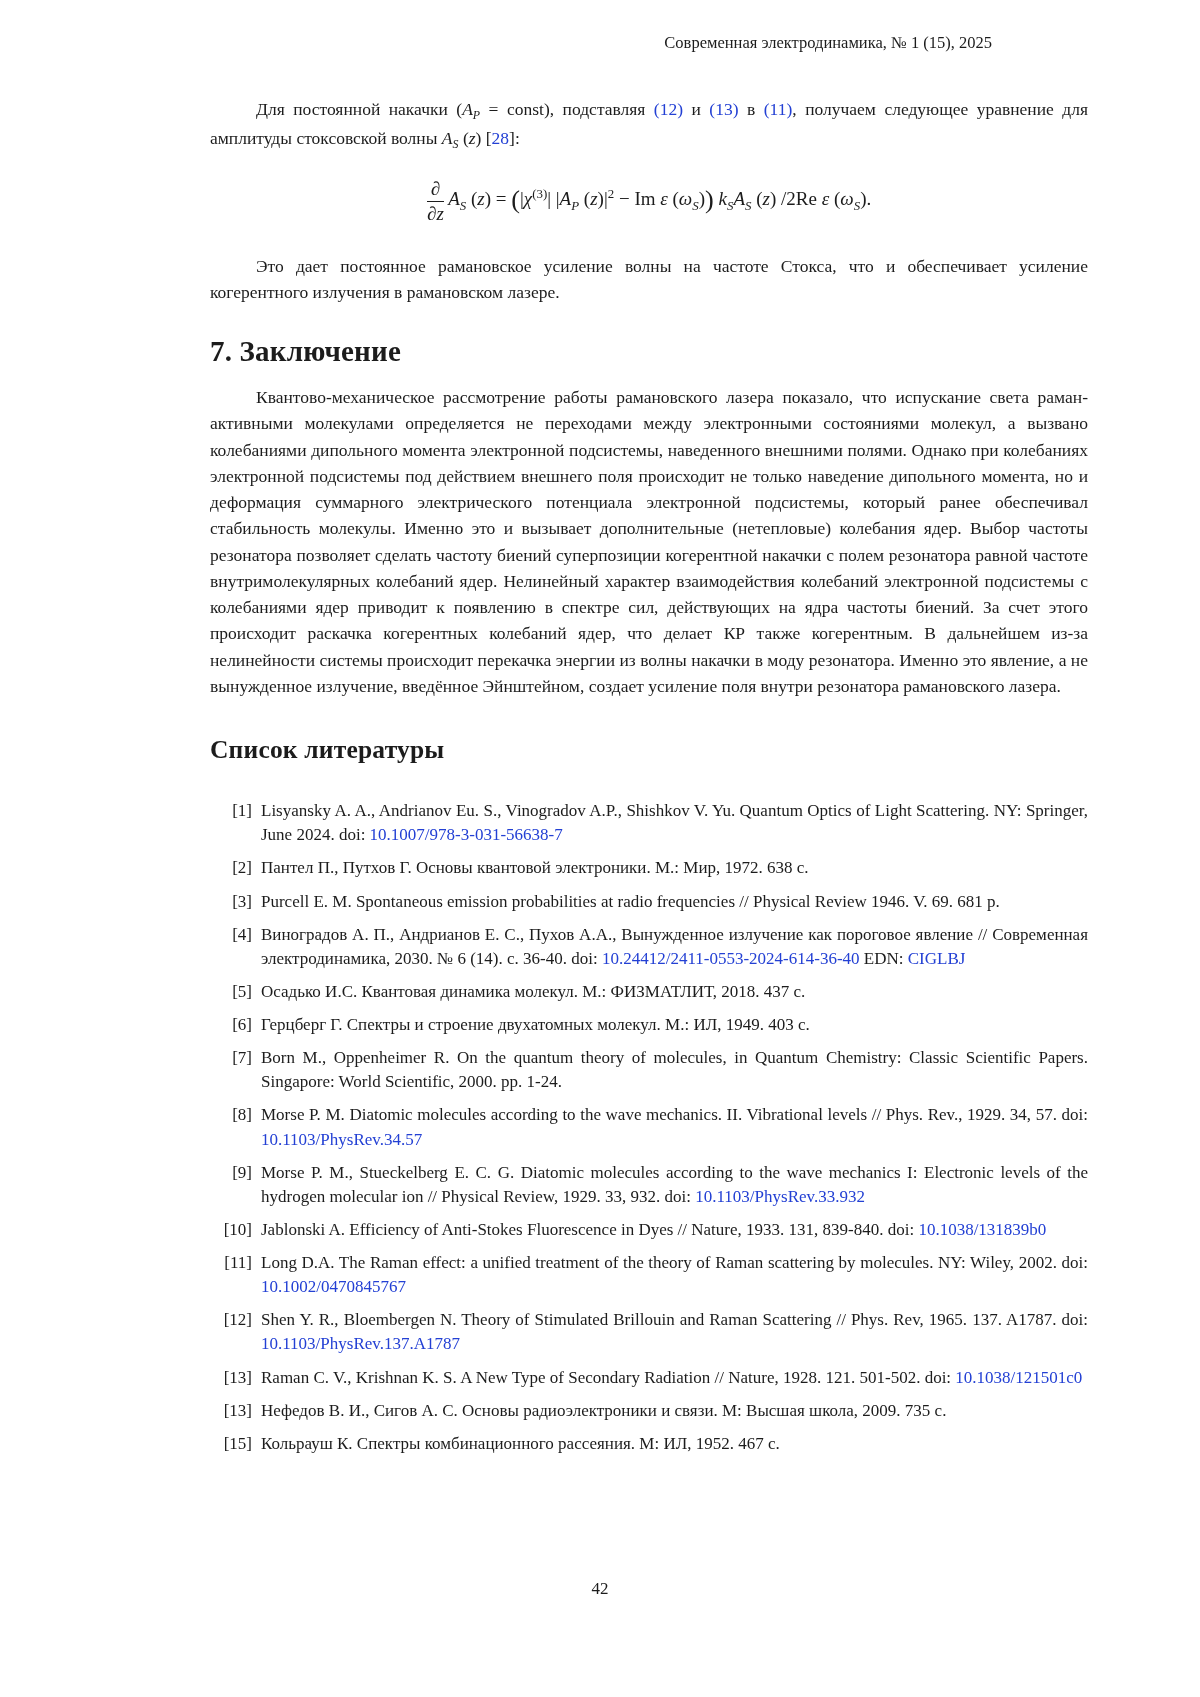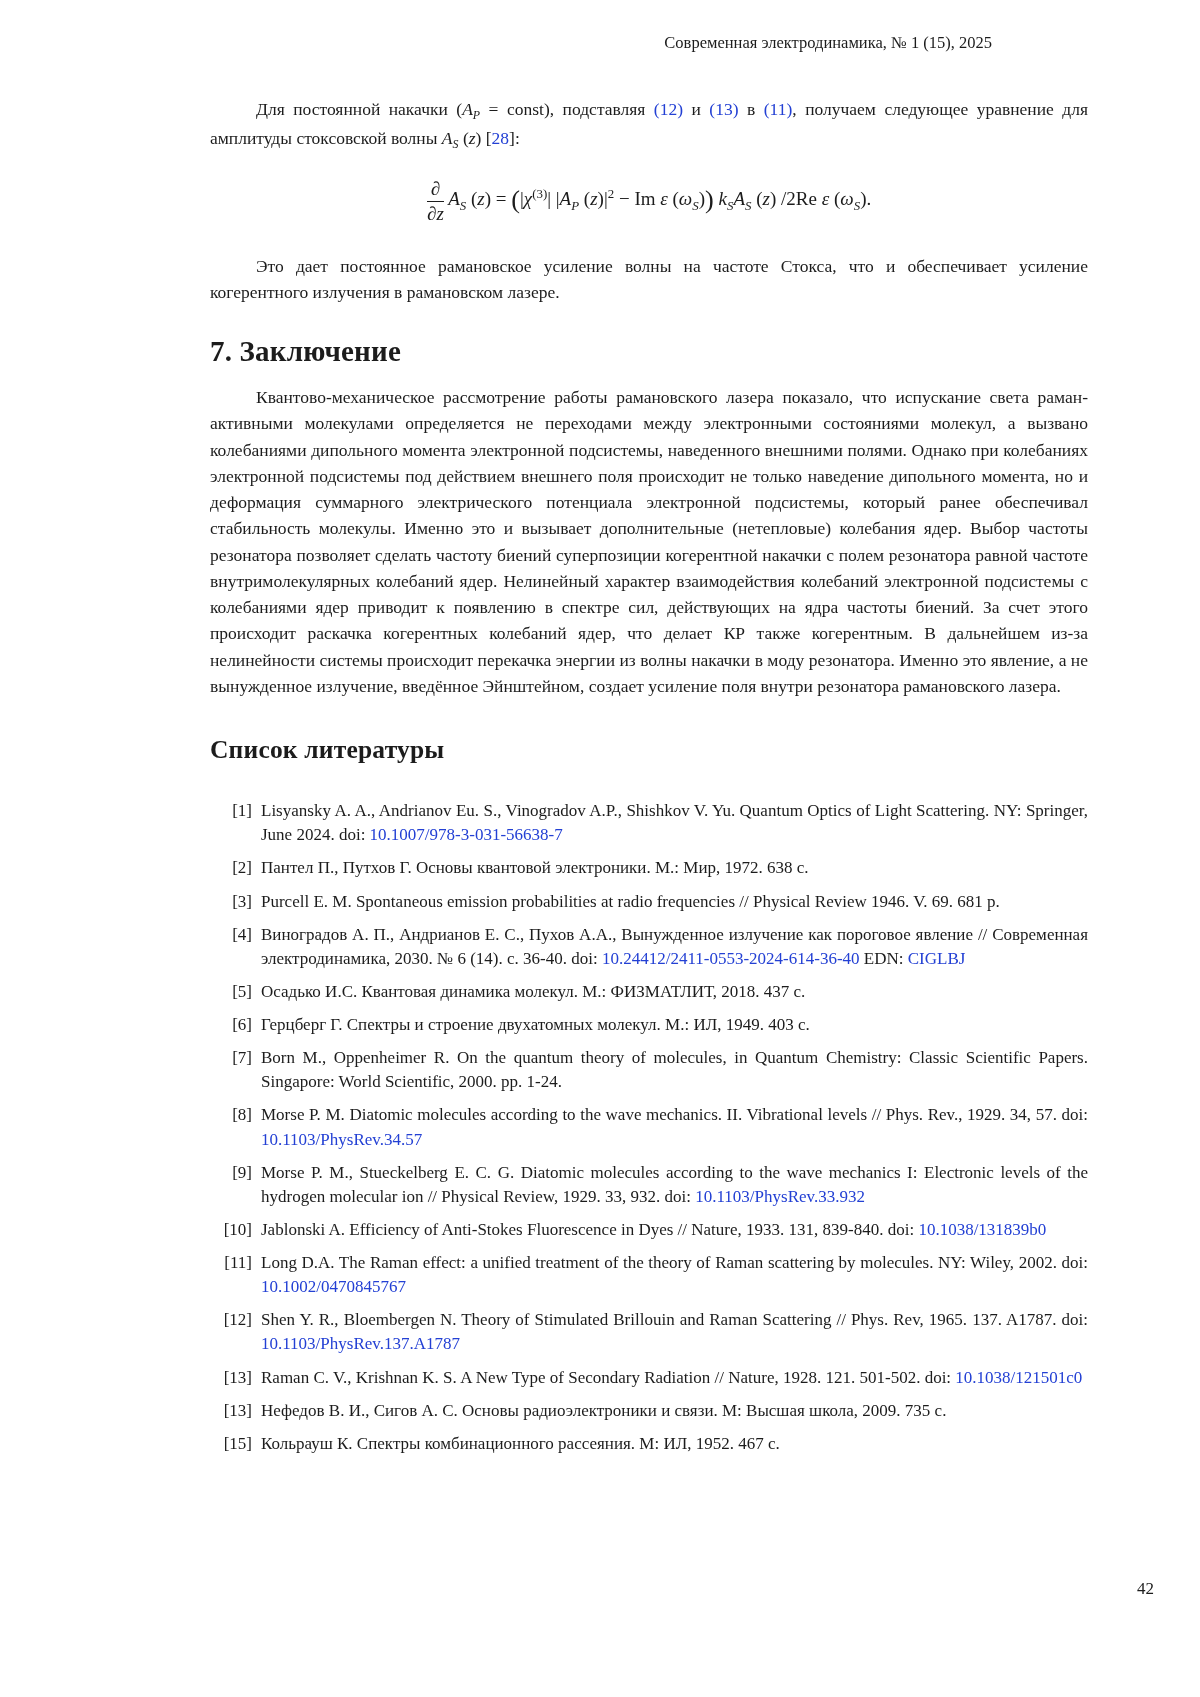--- a/index.html
+++ b/index.html
@@ -40,21 +40,21 @@
   }
   .frac .num{display:block;border-bottom:1px solid currentColor;padding:0 4px 1px 4px;}
   .frac .den{display:block;padding-top:1px;}
   .lnk{color:var(--link,#2340d4);text-decoration:none;cursor:pointer;}
   .ref-list{list-style:none;margin:0;padding:0;font-size:17px;}
   .ref{display:flex;margin-bottom:9px;line-height:1.42;}
   .ref-label{flex:0 0 42px;text-align:right;margin-right:9px;white-space:nowrap;}
   .ref-body{flex:1;text-align:justify;}
   .page-number{
     position:absolute;left:0;right:0;bottom:98px;
-    text-align:right;font-size:17px;
+    text-align:center;font-size:17px;
   }
 </style>
 </head>
 <body>
 
 <div class="page">
 
   <div class="running-head">Современная электродинамика, № 1 (15), 2025</div>
 
   <div class="content">

